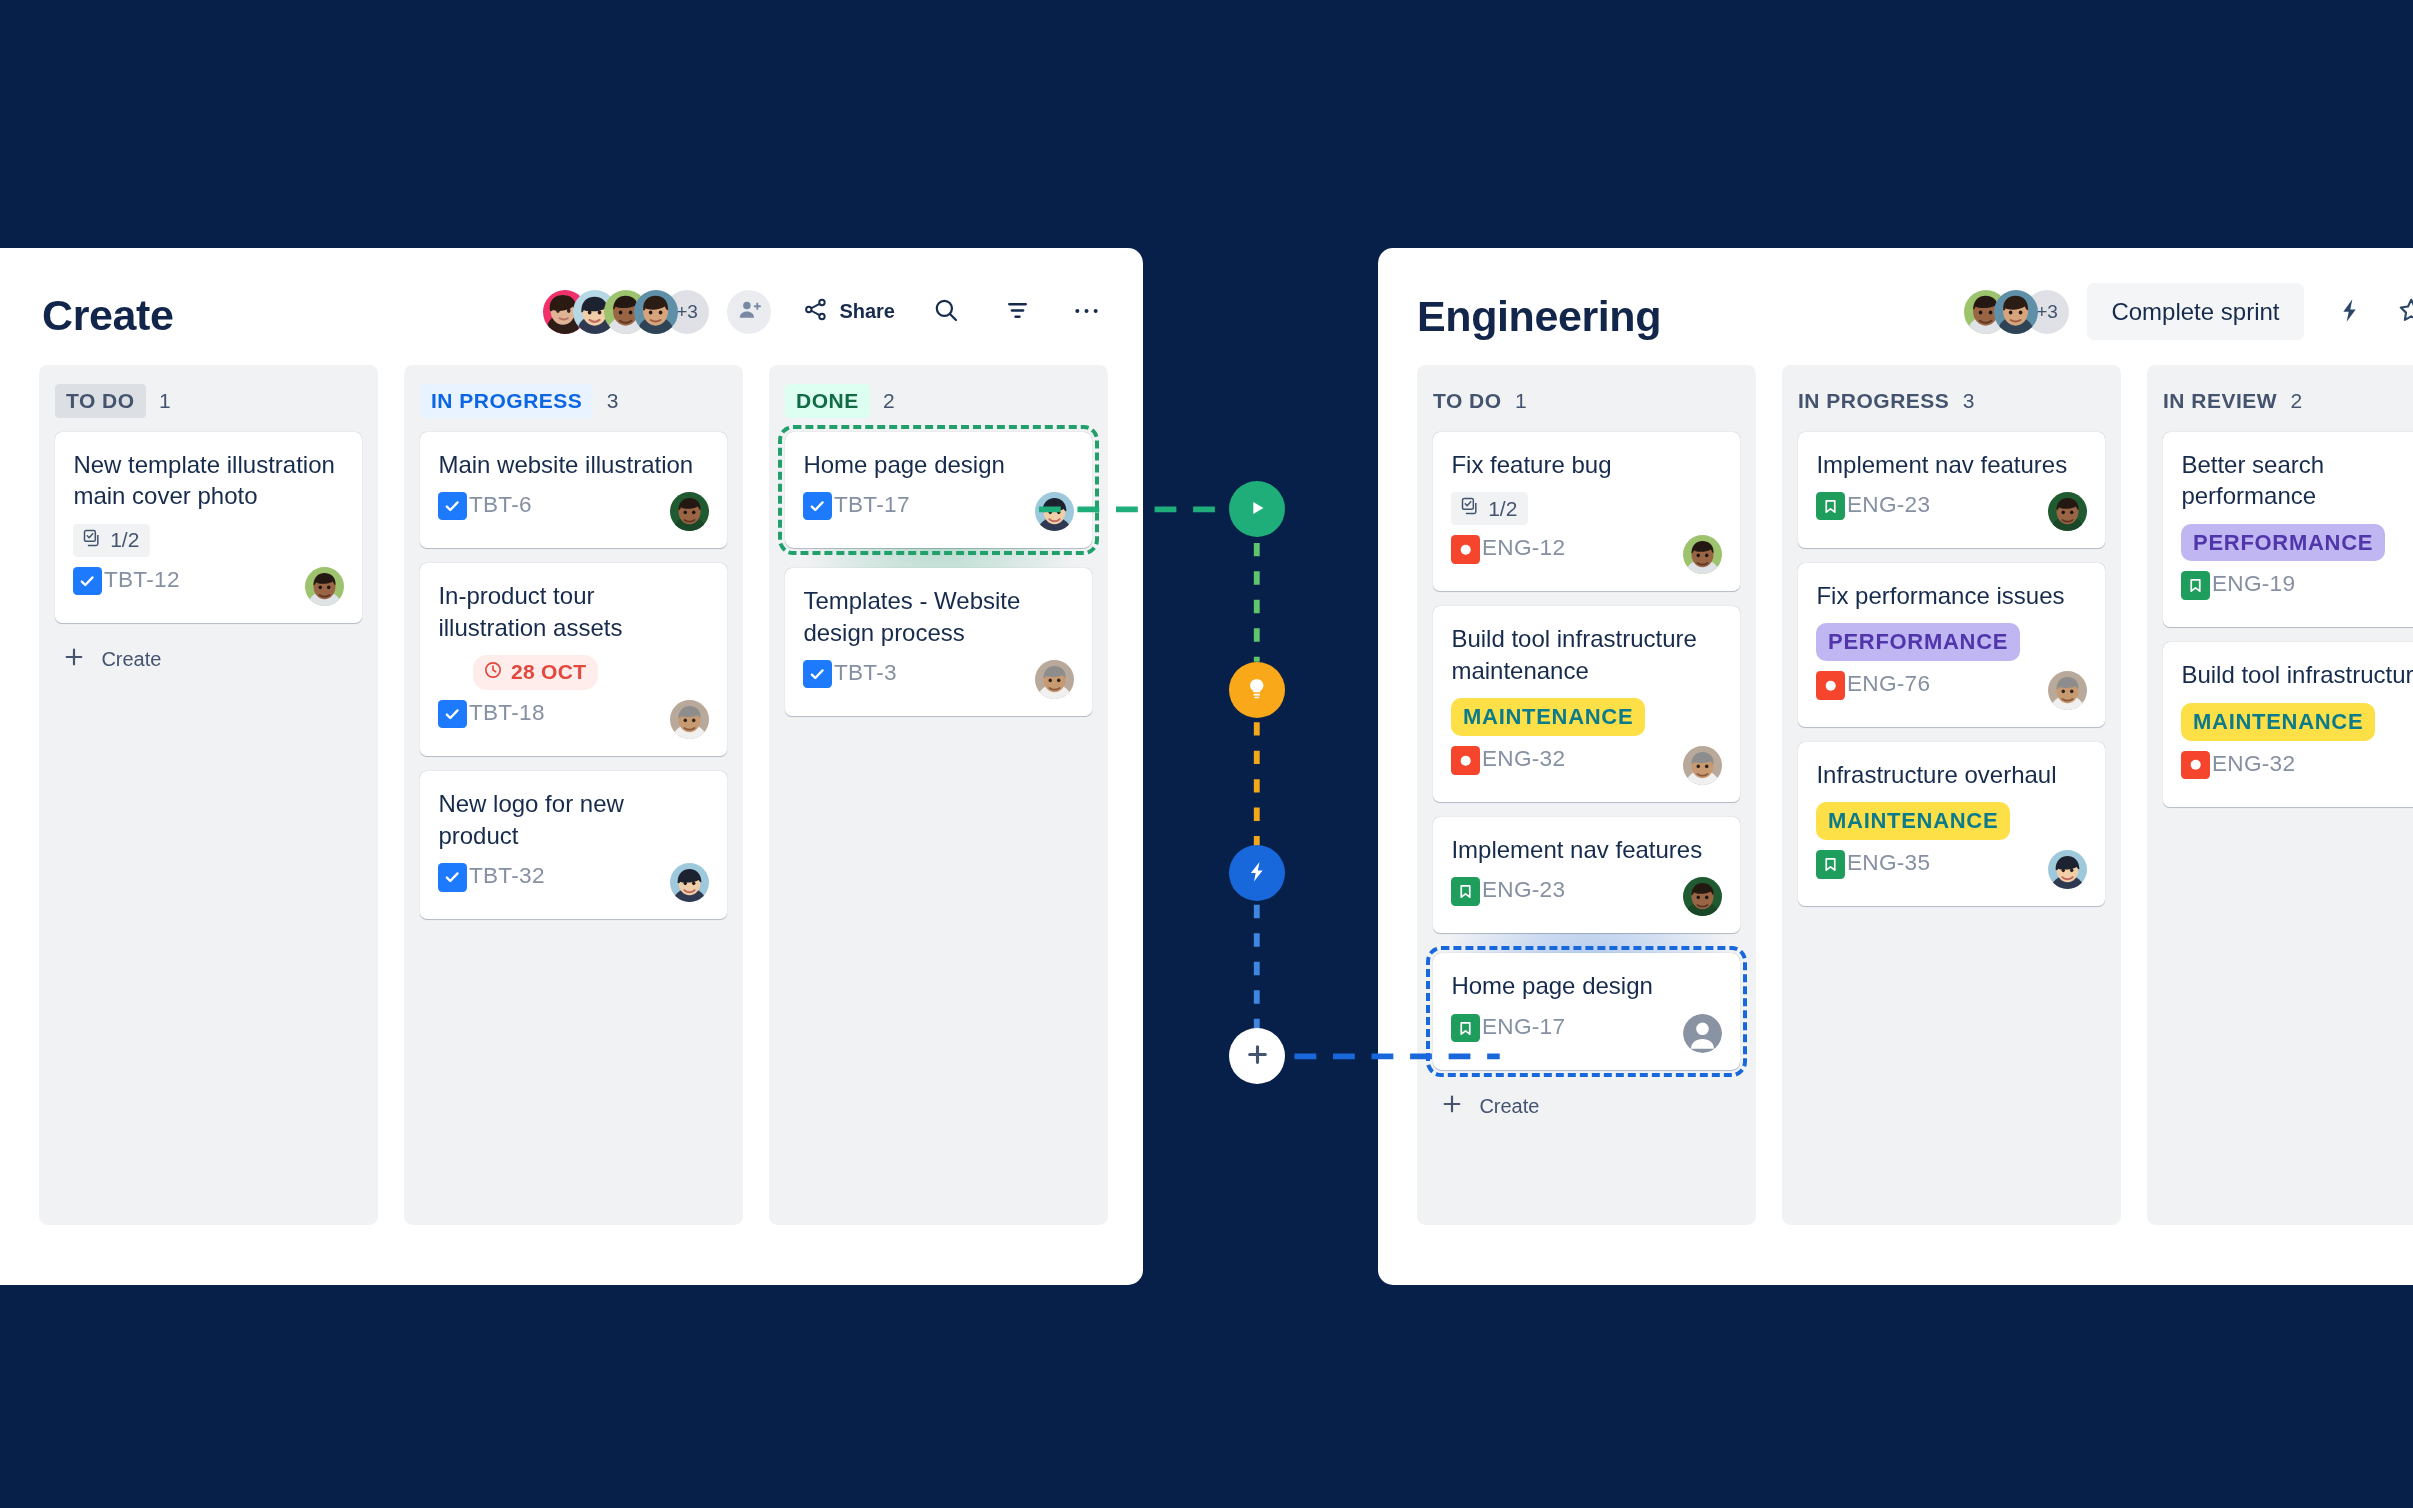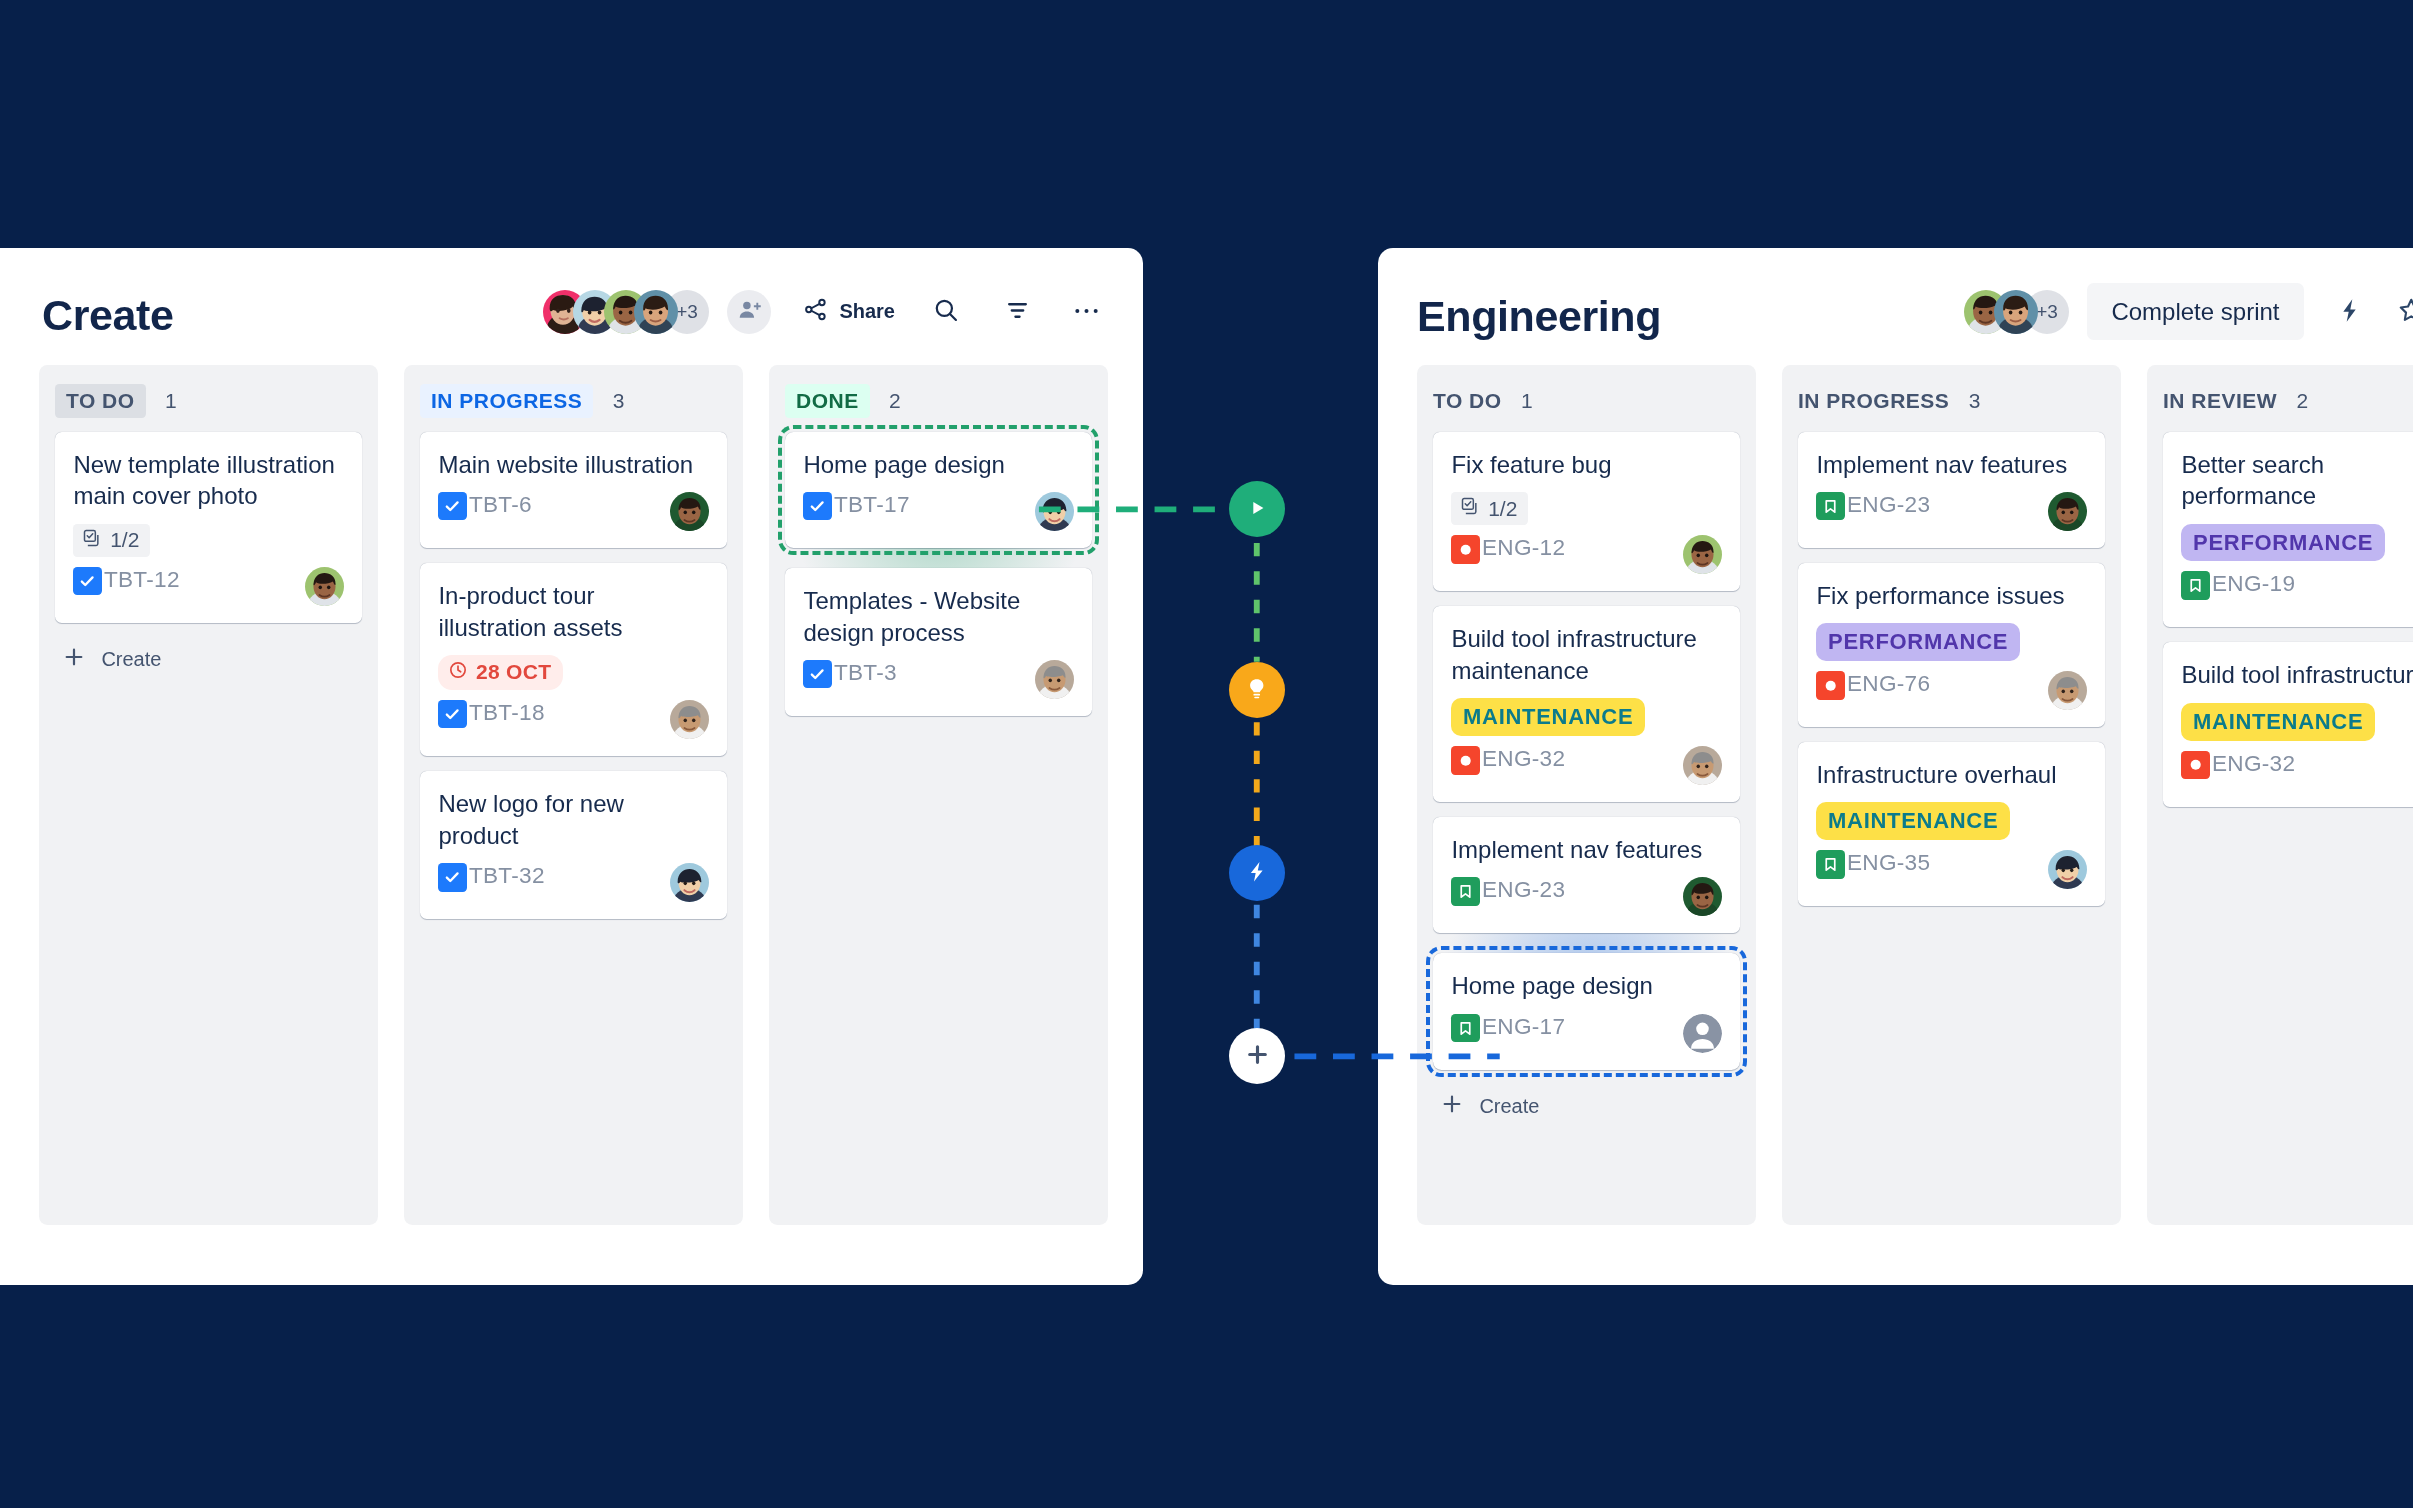--- a/index.html
+++ b/index.html
@@ -161,21 +161,21 @@
     width: 339px;
     min-height: 860px;
     padding: 14.2px 16px 17px 16px;
     flex: 0 0 auto;
     position: relative;
   }
 
   .col-header {
     display: flex;
     align-items: center;
-    gap: 16px;
+    gap: 10px;
     padding: 5px 0 13.4px 0;
   }
 
   .col-badge {
     font-size: 21px;
     font-weight: bold;
     letter-spacing: 0.5px;
     padding: 5px 11px;
     border-radius: 4.2px;
     white-space: nowrap;
@@ -222,20 +222,21 @@
     display: inline-flex;
     align-items: center;
     gap: 8.4px;
     background: #ffedeb;
     border-radius: 14px;
     padding: 5px 11.7px 5px 9.2px;
     font-size: 21px;
     font-weight: bold;
     color: #e2483d;
     letter-spacing: 0.3px;
+    margin-left: 35px;
   }
 
   .label-chip {
     display: inline-flex;
     align-items: center;
     border-radius: 10px;
     padding: 5.9px 11.7px;
     font-size: 22px;
     font-weight: bold;
     letter-spacing: 0.7px;

